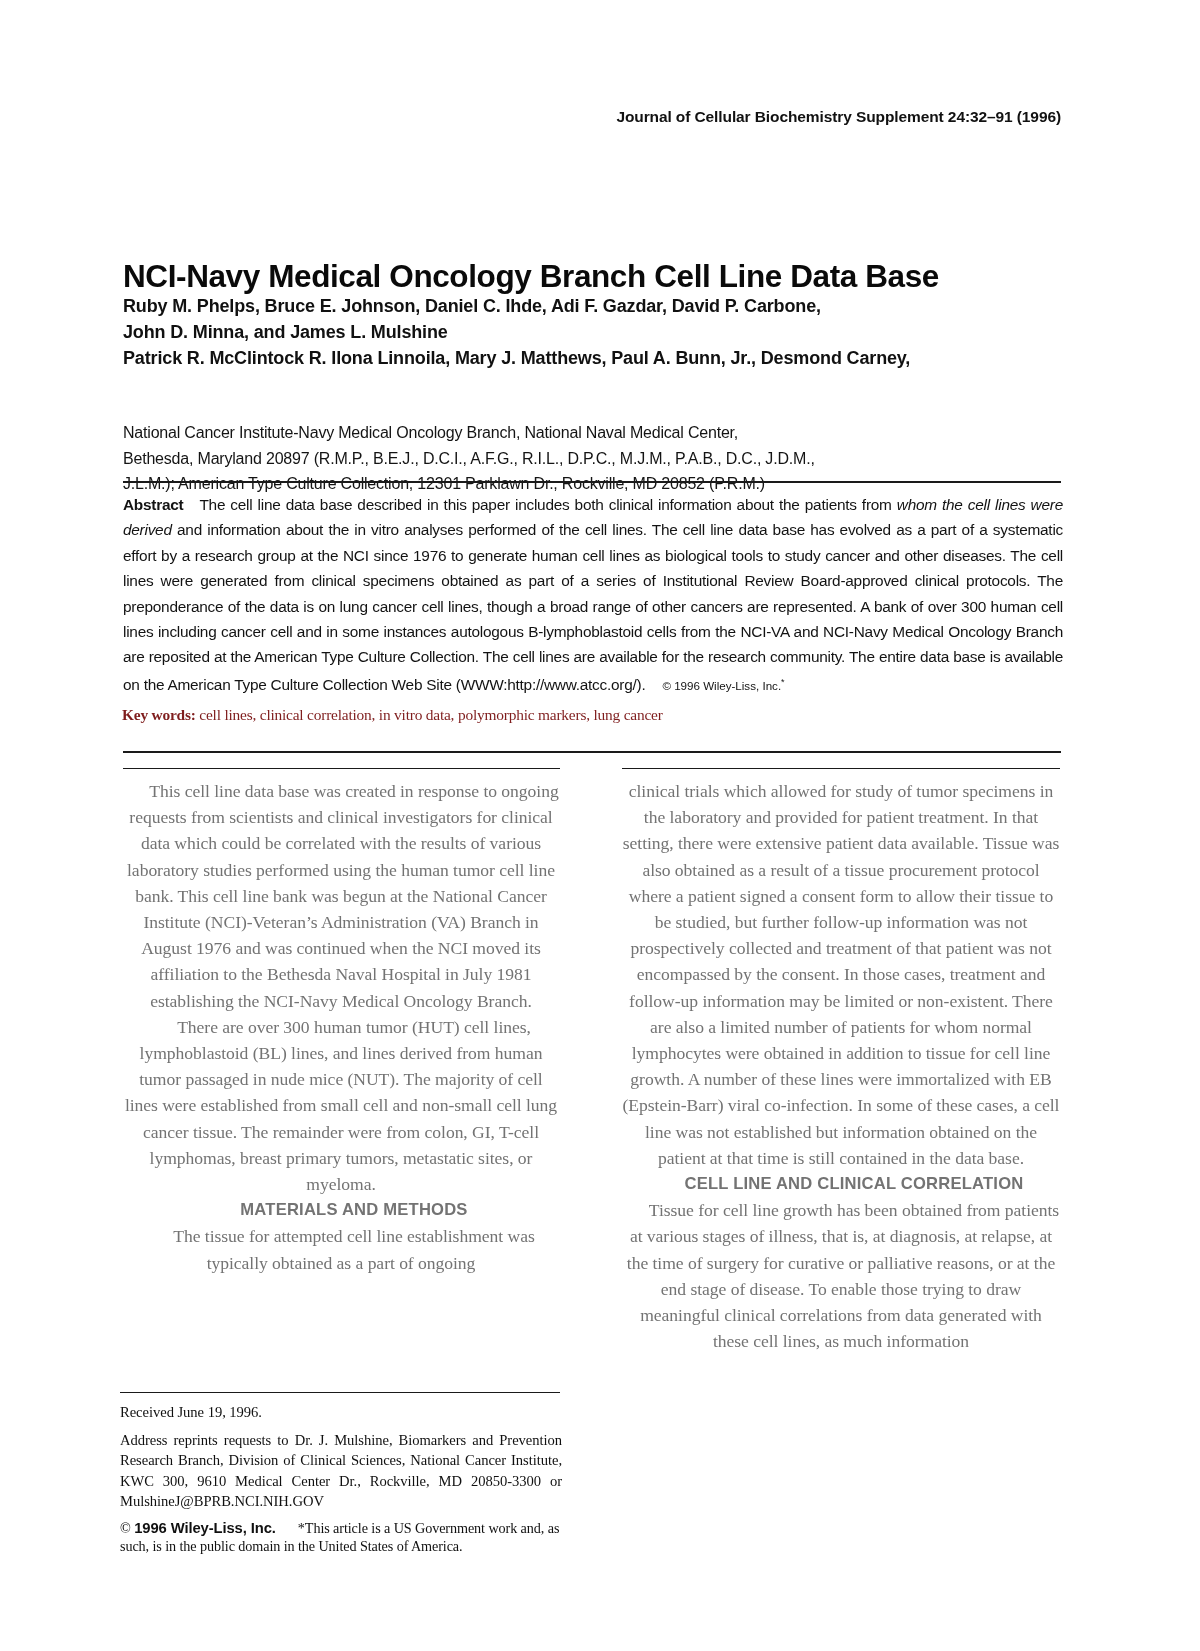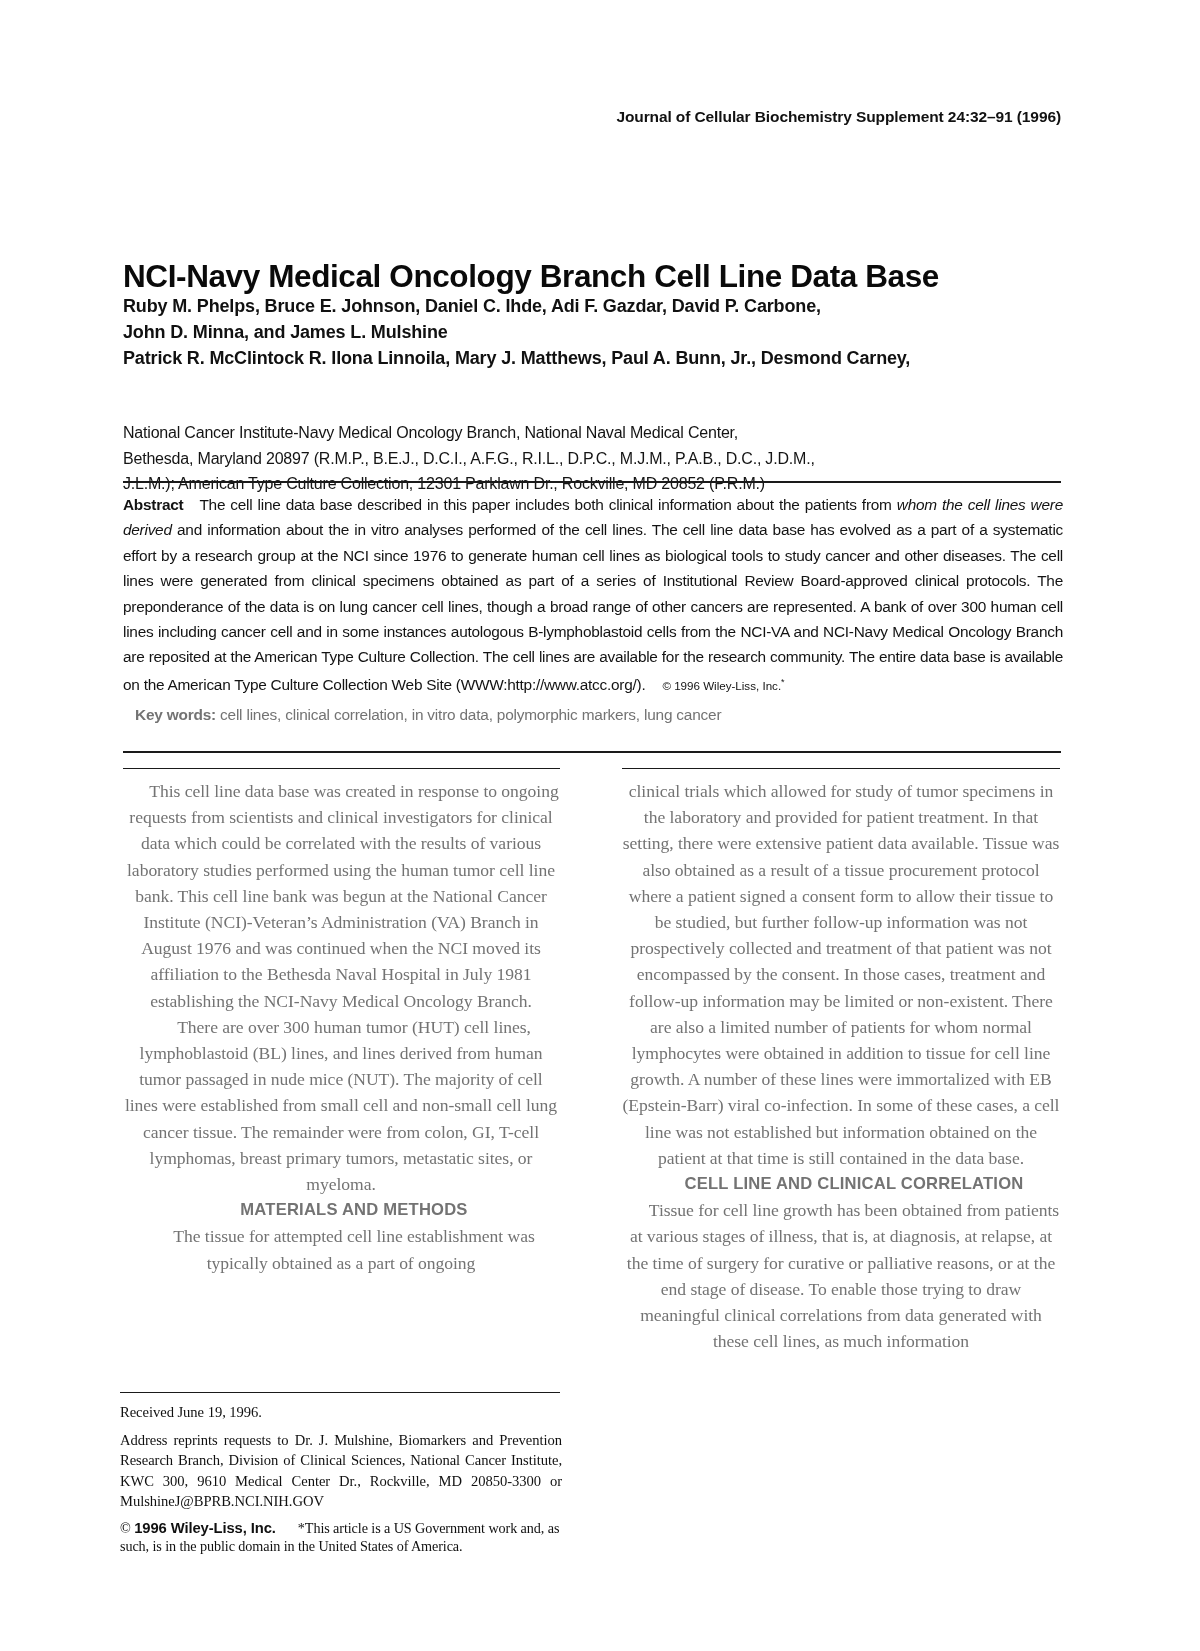--- a/index.html
+++ b/index.html
@@ -110,27 +110,27 @@
   .abstract .ital { font-style: italic; }
   .copyline {
     font-size: 11.6px;
     letter-spacing: 0;
     white-space: nowrap;
   }
   .copyline .sup { font-size: 9px; vertical-align: super; }
 
   .keywords {
     position: absolute;
-    left: 135px;
+    left: 122px;
     top: 706px;
     width: 940px;
-    font-family: Liberation Sans, sans-serif;
+    font-family: Liberation Serif, serif;
     font-size: 15.4px;
     letter-spacing: -0.2px;
-    color: #737373;
+    color: #7f1d1d;
   }
   .keywords .lbl { font-weight: bold; }
 
   
   .col {
     position: absolute;
     width: 438px;
     font-size: 17.6px;
     line-height: 26.2px;
     text-align: justify;

